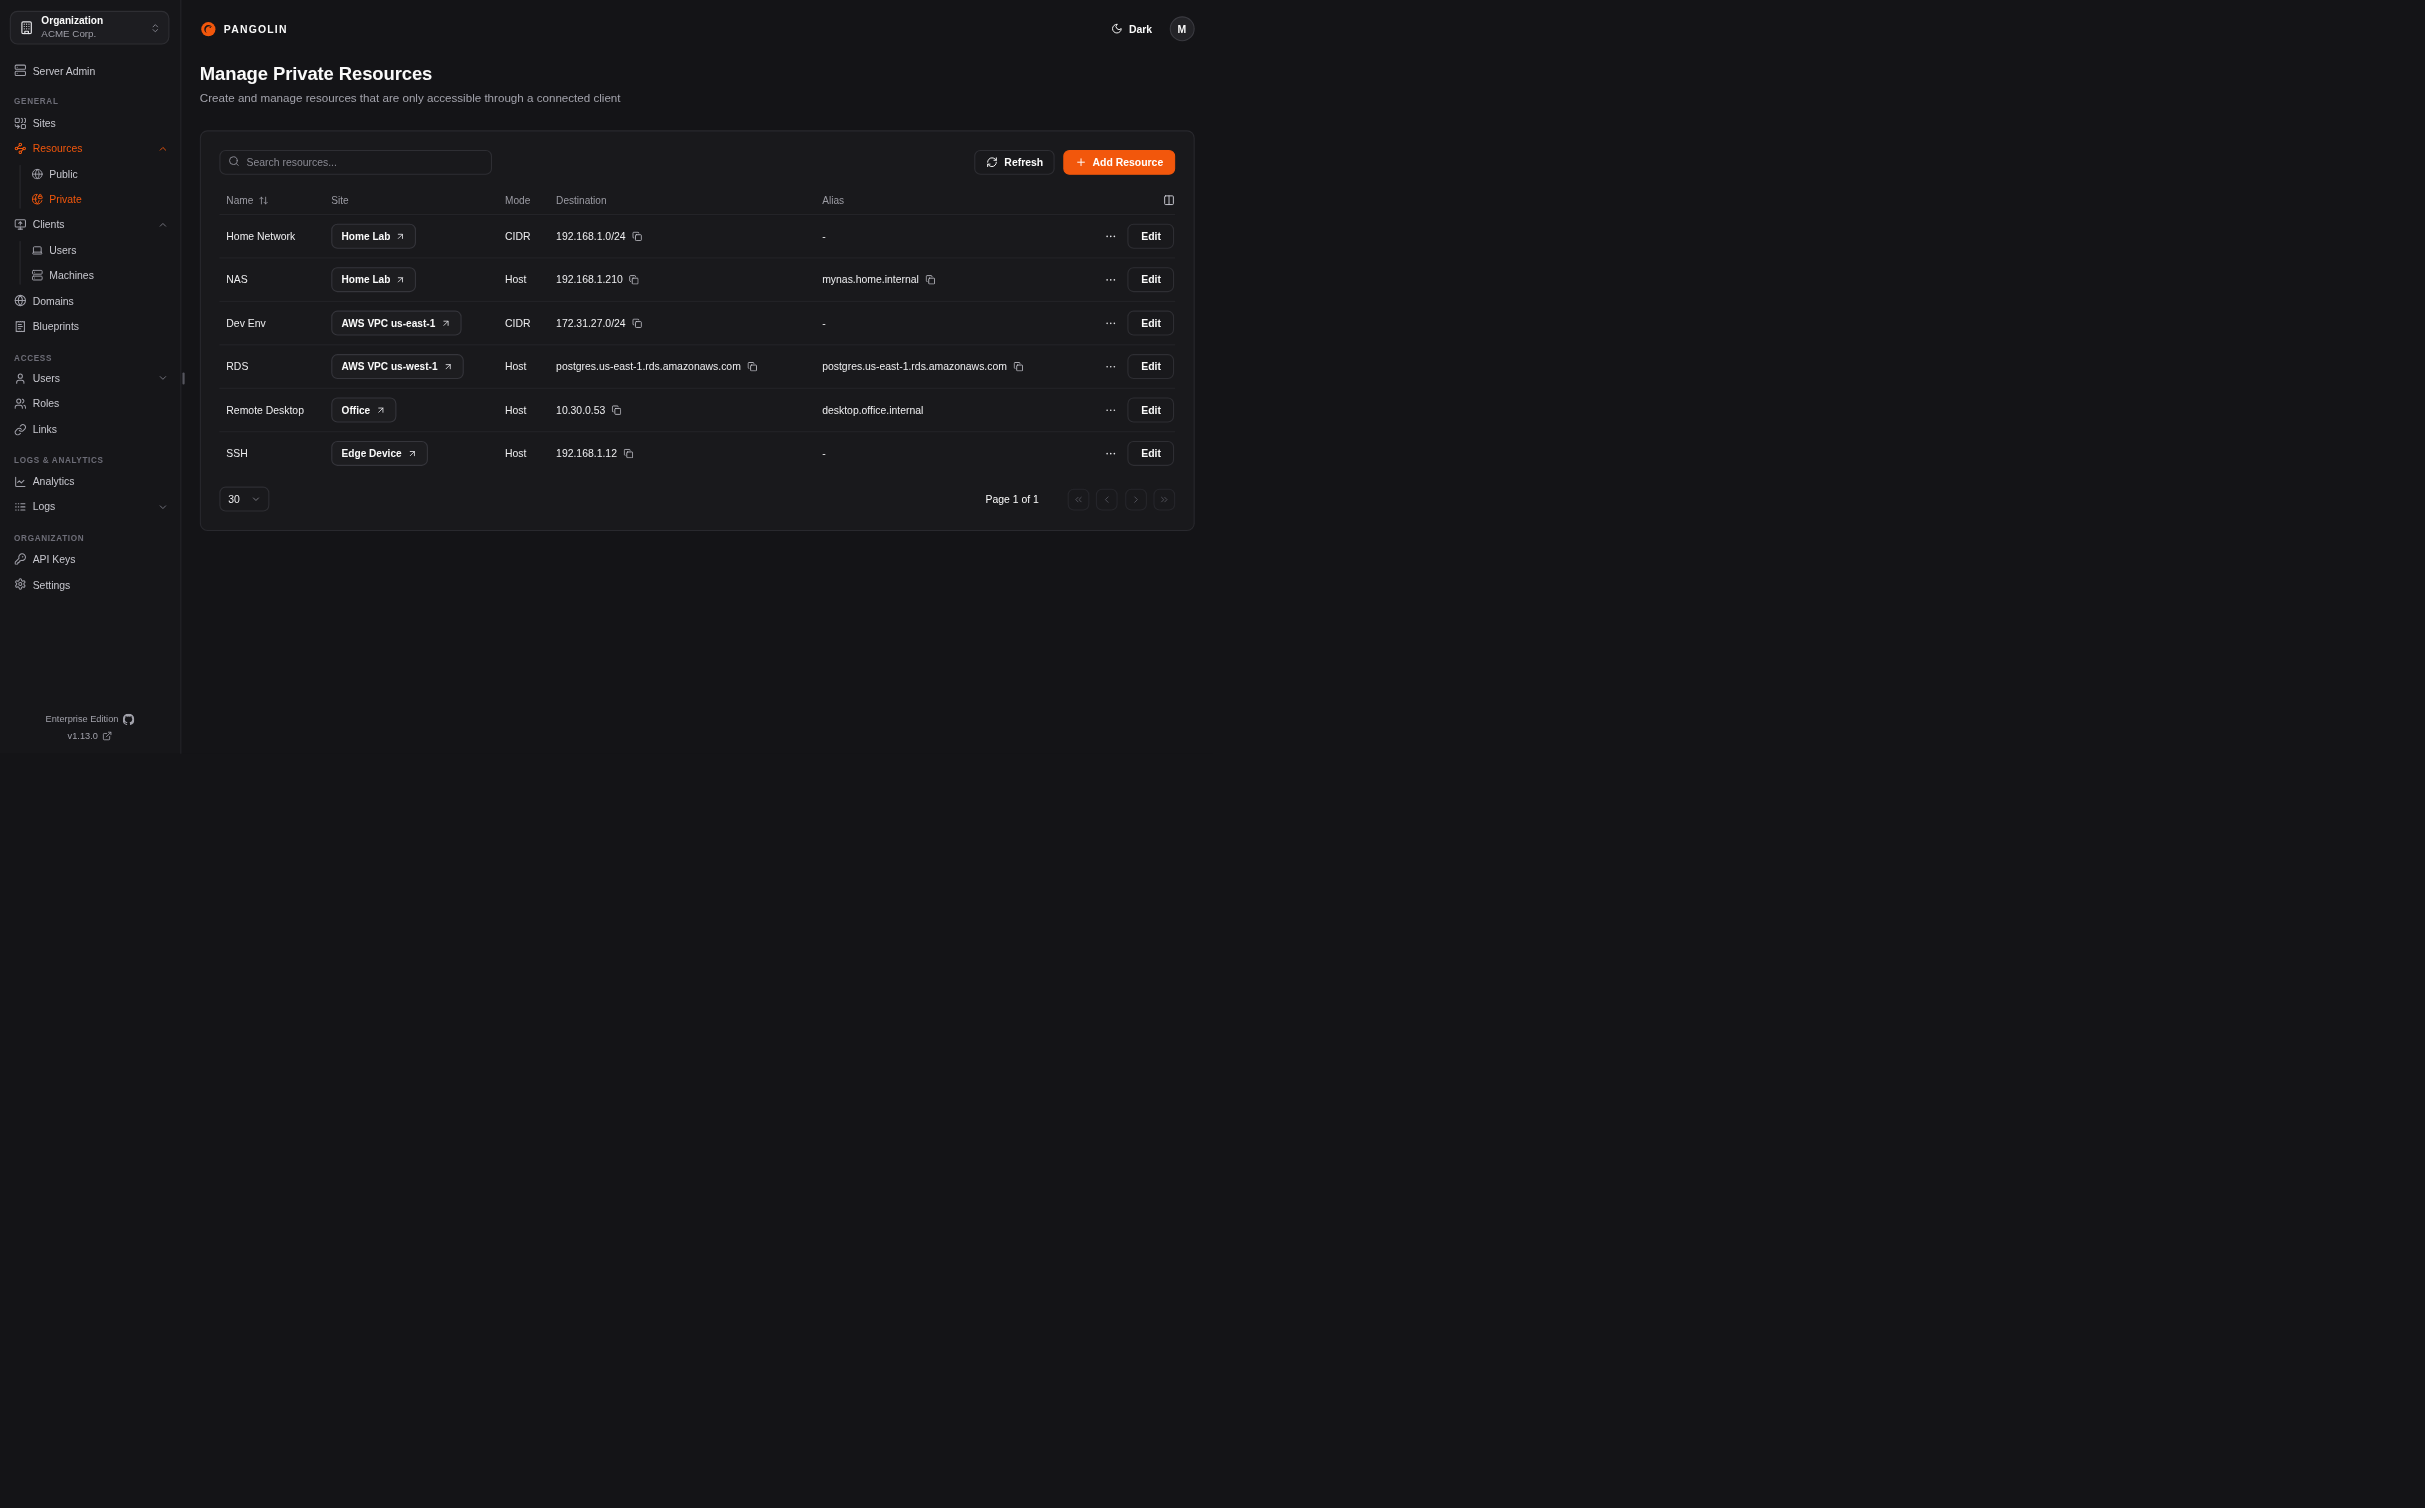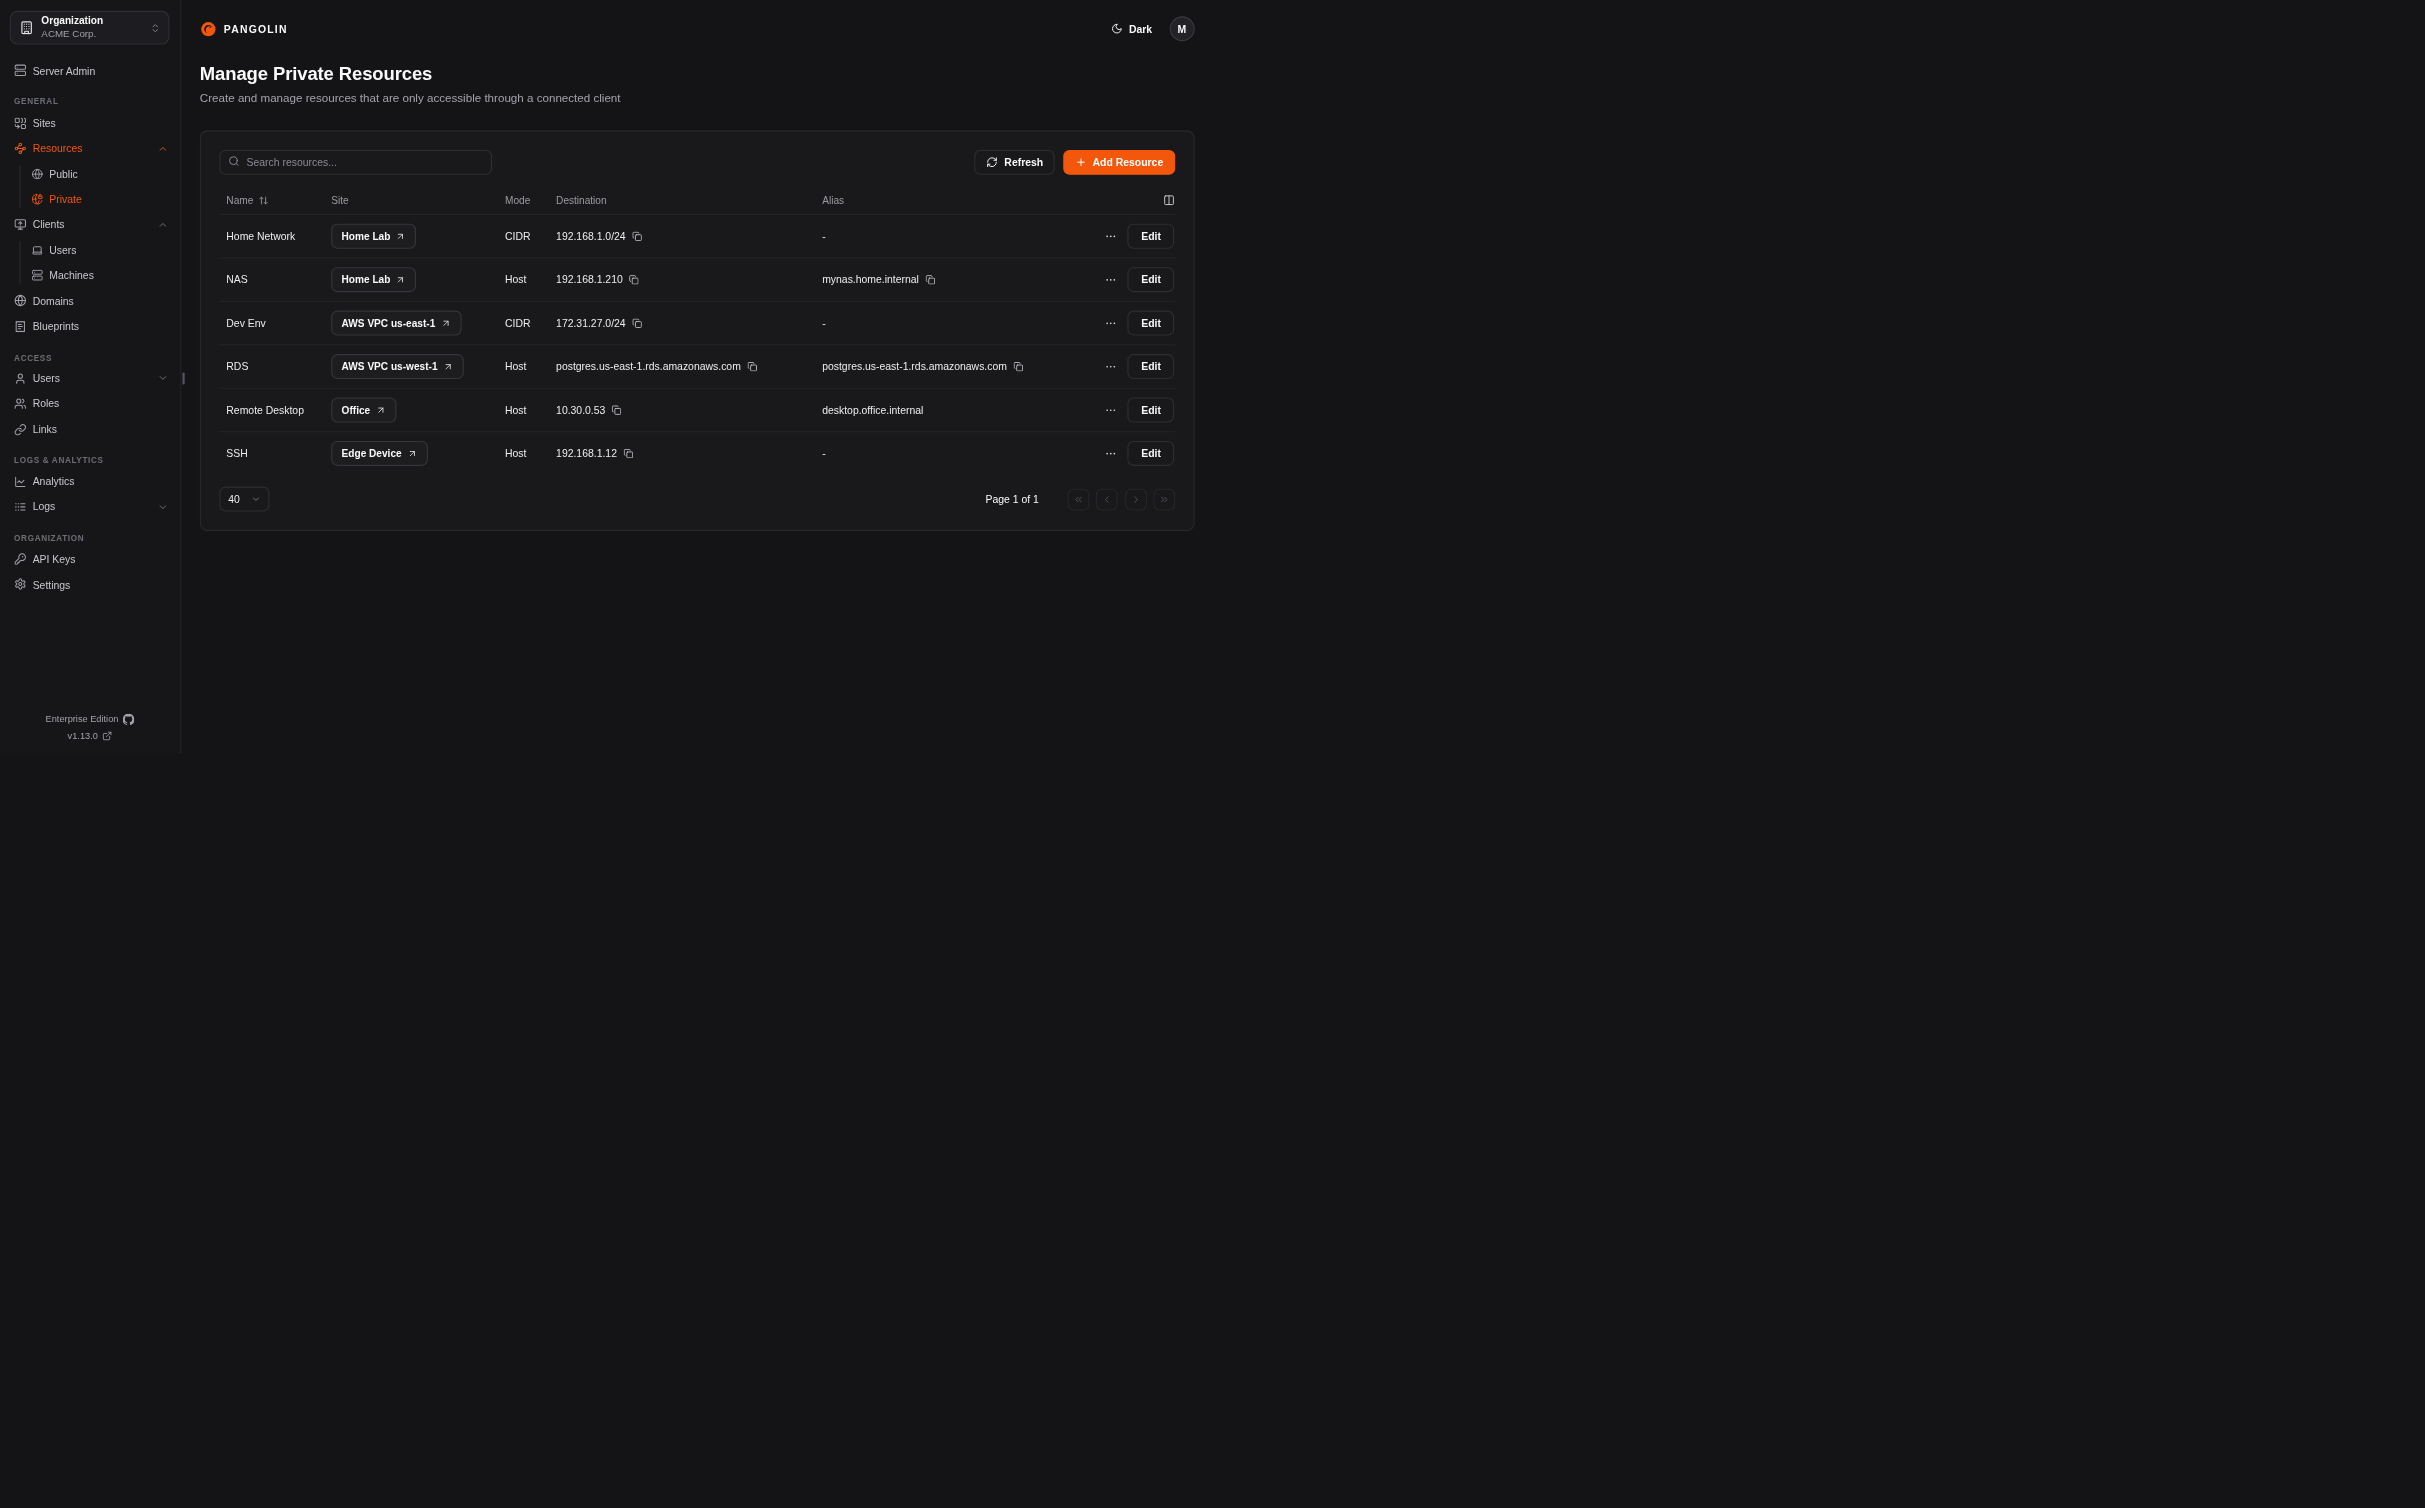--- a/index.html
+++ b/index.html
@@ -723,21 +723,21 @@
                   <use href="#i-ellipsis"></use>
                 </svg>
               </button>
             <button class="edit-btn">Edit</button>
           </div>
         </div>
       </div>
 
       <div class="pager">
         <div class="size-select">
-          <span>40</span>
+          <span>30</span>
           <svg class="ic chev" width="9.3" height="9.3" viewBox="0 0 13 13">
               <use href="#i-chevron-down"></use>
             </svg>
         </div>
         <span class="grow"></span>
         <span class="page-info">Page 1 of 1</span>
         <button class="pg-btn">
             <svg class="ic" width="10" height="10" viewBox="0 0 14 14">
               <use href="#i-chevrons-left"></use>
             </svg>

